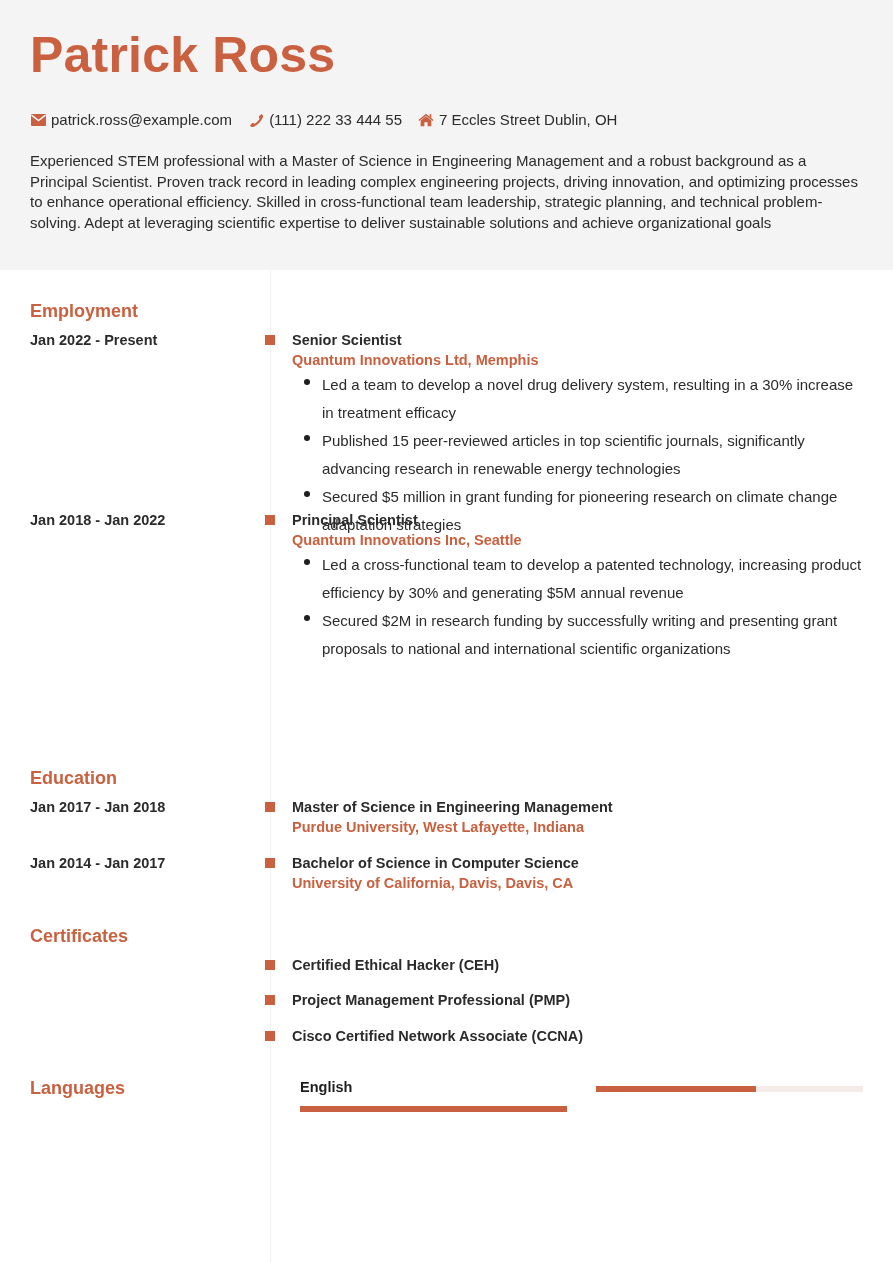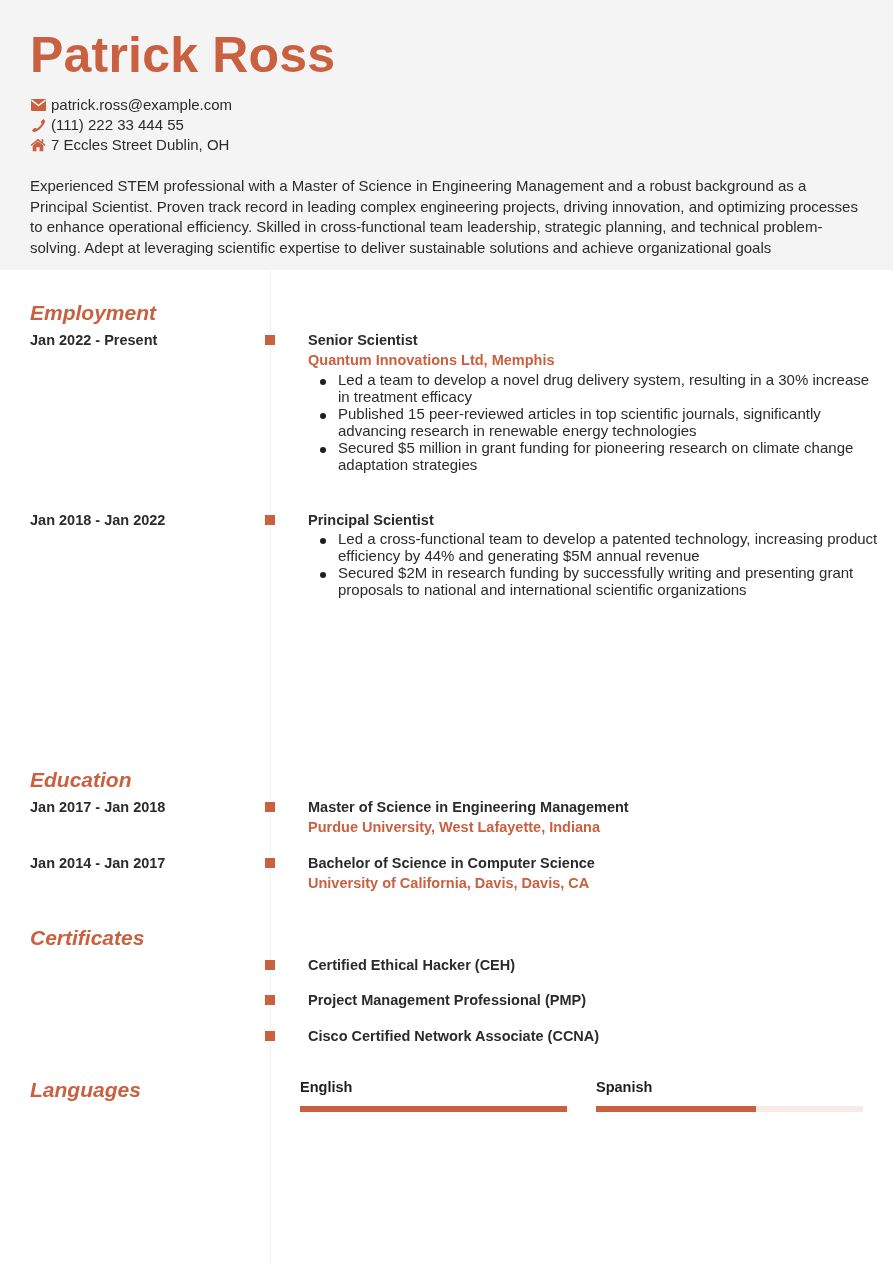--- a/index.html
+++ b/index.html
@@ -1,38 +1,38 @@
 <!DOCTYPE html>
 <html><head>
 <meta charset="utf-8">
 <style>
   * { box-sizing: border-box; margin: 0; padding: 0; }
   html, body { width: 893px; height: 1263px; background: #ffffff; overflow: hidden; }
   body { font-family: "Liberation Sans", "DejaVu Sans", sans-serif; color: #2b2b2b; position: relative; }
 
   .header { background: #f4f4f4; height: 270px; padding: 32px 30px 0 30px; }
   .name { font-size: 50px; font-weight: bold; color: #c9603f; line-height: 46px; letter-spacing: 0.2px; }
-  .contacts { display: flex; align-items: flex-start; margin-top: 17px; font-size: 15px; color: #2b2b2b; line-height: 20px; flex-direction: column; }
+  .contacts { display: flex; align-items: flex-end; margin-top: 32px; font-size: 15px; color: #2b2b2b; line-height: 20px; }
   .contact { display: flex; align-items: center; margin-right: 16px; }
   .contact .ic { width: 16px; height: 14px; margin-right: 5px; display: inline-flex; align-items: center; justify-content: center; }
   .contact .ic svg { display: block; }
   .summary { margin-top: 21px; font-size: 15px; line-height: 20.6px; color: #2b2b2b; width: 830px; }
 
   .divider { position: absolute; left: 270px; top: 270px; width: 1px; height: 993px; background: #f1f1f1; }
 
   .section { position: absolute; left: 0; width: 893px; }
-  .sec-title { position: absolute; left: 30px; font-size: 21px; font-weight: bold; color: #c9603f; font-style: italic; }
+  .sec-title { position: absolute; left: 30px; font-size: 18px; font-weight: bold; color: #c9603f; }
   .row { position: absolute; left: 0; width: 893px; }
   .date { position: absolute; left: 30px; top: 0; font-size: 14.5px; font-weight: bold; color: #2b2b2b; line-height: 20px; }
   .marker { position: absolute; left: 265px; top: 5px; width: 10px; height: 10px; background: #c9603f; }
-  .content { position: absolute; left: 308px; top: 0; width: 570px; }
+  .content { position: absolute; left: 292px; top: 0; width: 570px; }
   .role { font-size: 14.5px; font-weight: bold; color: #2b2b2b; line-height: 20px; }
   .org { font-size: 14.5px; font-weight: bold; color: #c9603f; line-height: 21px; }
   ul.bullets { list-style: none; margin-top: 0; }
-  ul.bullets li { position: relative; padding-left: 30px; font-size: 15px; line-height: 17px; color: #2b2b2b; }
+  ul.bullets li { position: relative; padding-left: 30px; font-size: 15px; line-height: 28px; color: #2b2b2b; }
   ul.bullets li .dot { position: absolute; left: 12px; top: 8px; width: 6px; height: 6px; border-radius: 50%; background: #1e1e1e; }
 
   .cert { font-size: 14.5px; font-weight: bold; color: #2b2b2b; line-height: 20px; }
 
   .lang { position: absolute; top: 0; width: 267px; }
   .lang-name { font-size: 14.5px; font-weight: bold; color: #1e1e1e; line-height: 20px; }
   .lang-track { margin-top: 9px; width: 267px; height: 6px; background: #f6ebe7; }
   .lang-fill { height: 6px; background: #c9603f; }
 </style>
 </head>
@@ -89,22 +89,23 @@
         <li><span class="dot"></span><span>Secured $5 million in grant funding for pioneering research on climate change adaptation strategies</span></li>
       </ul>
     </div>
   </div>
 
   <div class="row" style="top:210px;">
     <div class="date">Jan 2018 - Jan 2022</div>
     <div class="marker"></div>
     <div class="content">
       <div class="role">Principal Scientist</div>
+      <div class="org">Quantum Innovations Inc, Seattle</div>
       <ul class="bullets">
-        <li><span class="dot"></span><span>Led a cross-functional team to develop a patented technology, increasing product efficiency by 44% and generating $5M annual revenue</span></li>
+        <li><span class="dot"></span><span>Led a cross-functional team to develop a patented technology, increasing product efficiency by 30% and generating $5M annual revenue</span></li>
         <li><span class="dot"></span><span>Secured $2M in research funding by successfully writing and presenting grant proposals to national and international scientific organizations</span></li>
       </ul>
     </div>
   </div>
 </div>
 
 <div class="section" style="top:767px;">
   <div class="sec-title" style="top:1px;">Education</div>
 
   <div class="row" style="top:30px;">
@@ -151,18 +152,17 @@
 
 <div class="section" style="top:1077px;">
   <div class="sec-title" style="top:1px;">Languages</div>
   <div class="lang" style="left:300px;">
     <div class="lang-name">English</div>
     <div class="lang-track">
       <div class="lang-fill" style="width: 100%;"></div>
     </div>
   </div>
   <div class="lang" style="left:596px;">
-    <div class="lang-name">Spanish</div>
     <div class="lang-track">
       <div class="lang-fill" style="width: 60%;"></div>
     </div>
   </div>
 </div>
 
 </body></html>

